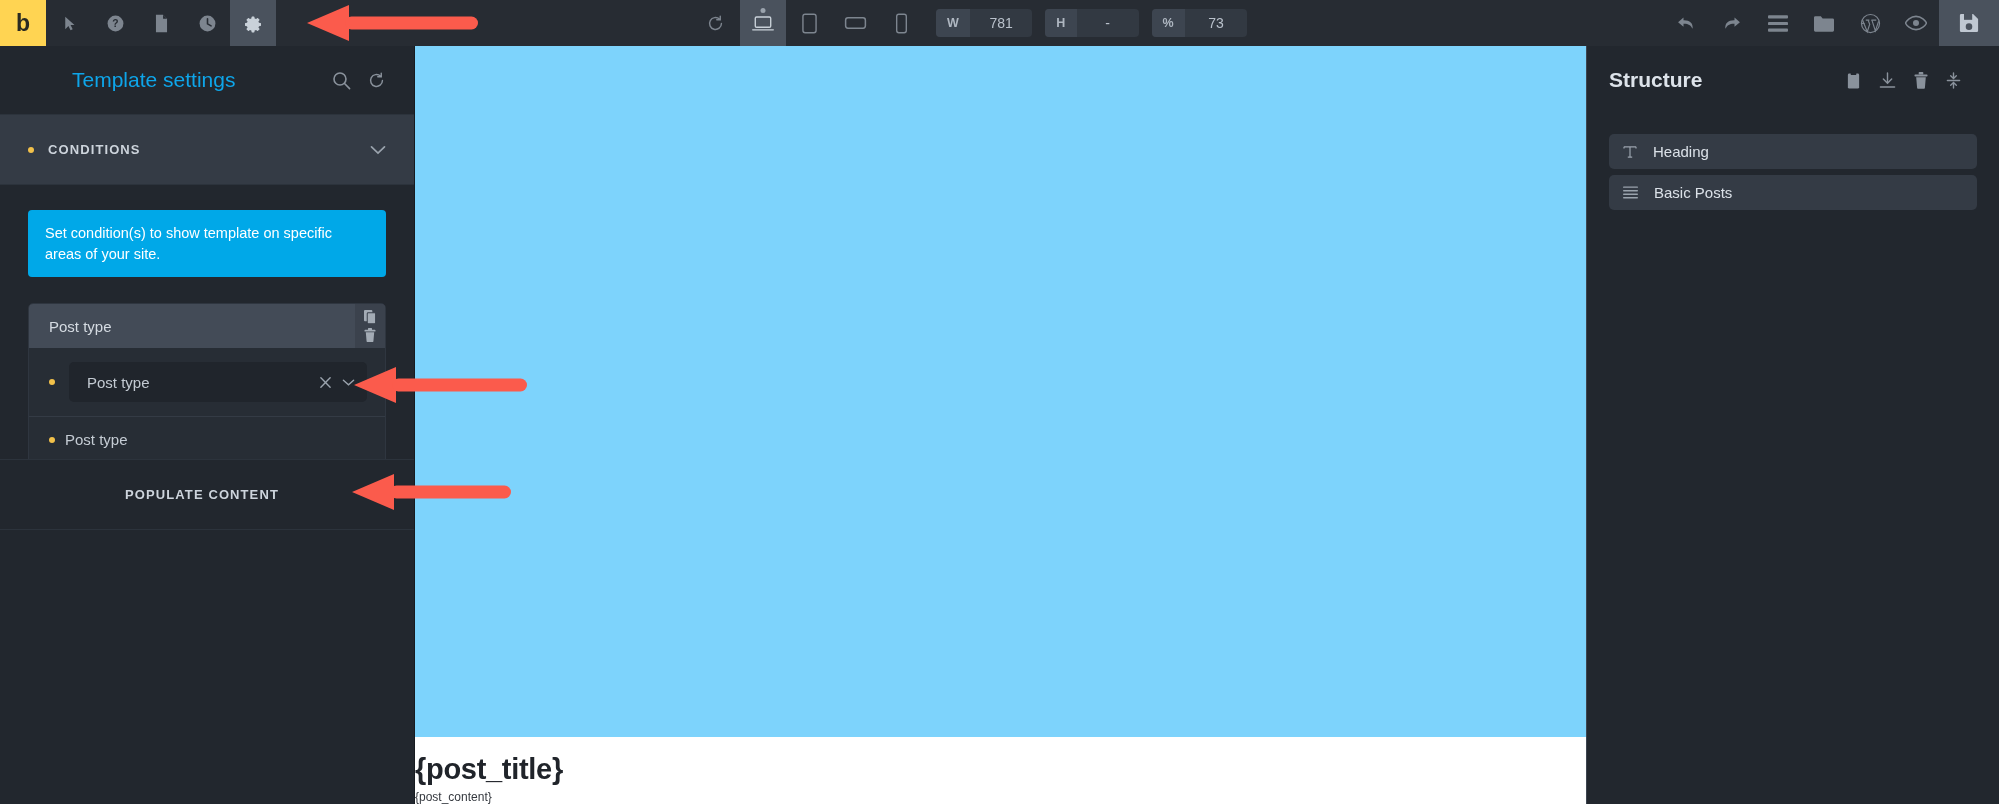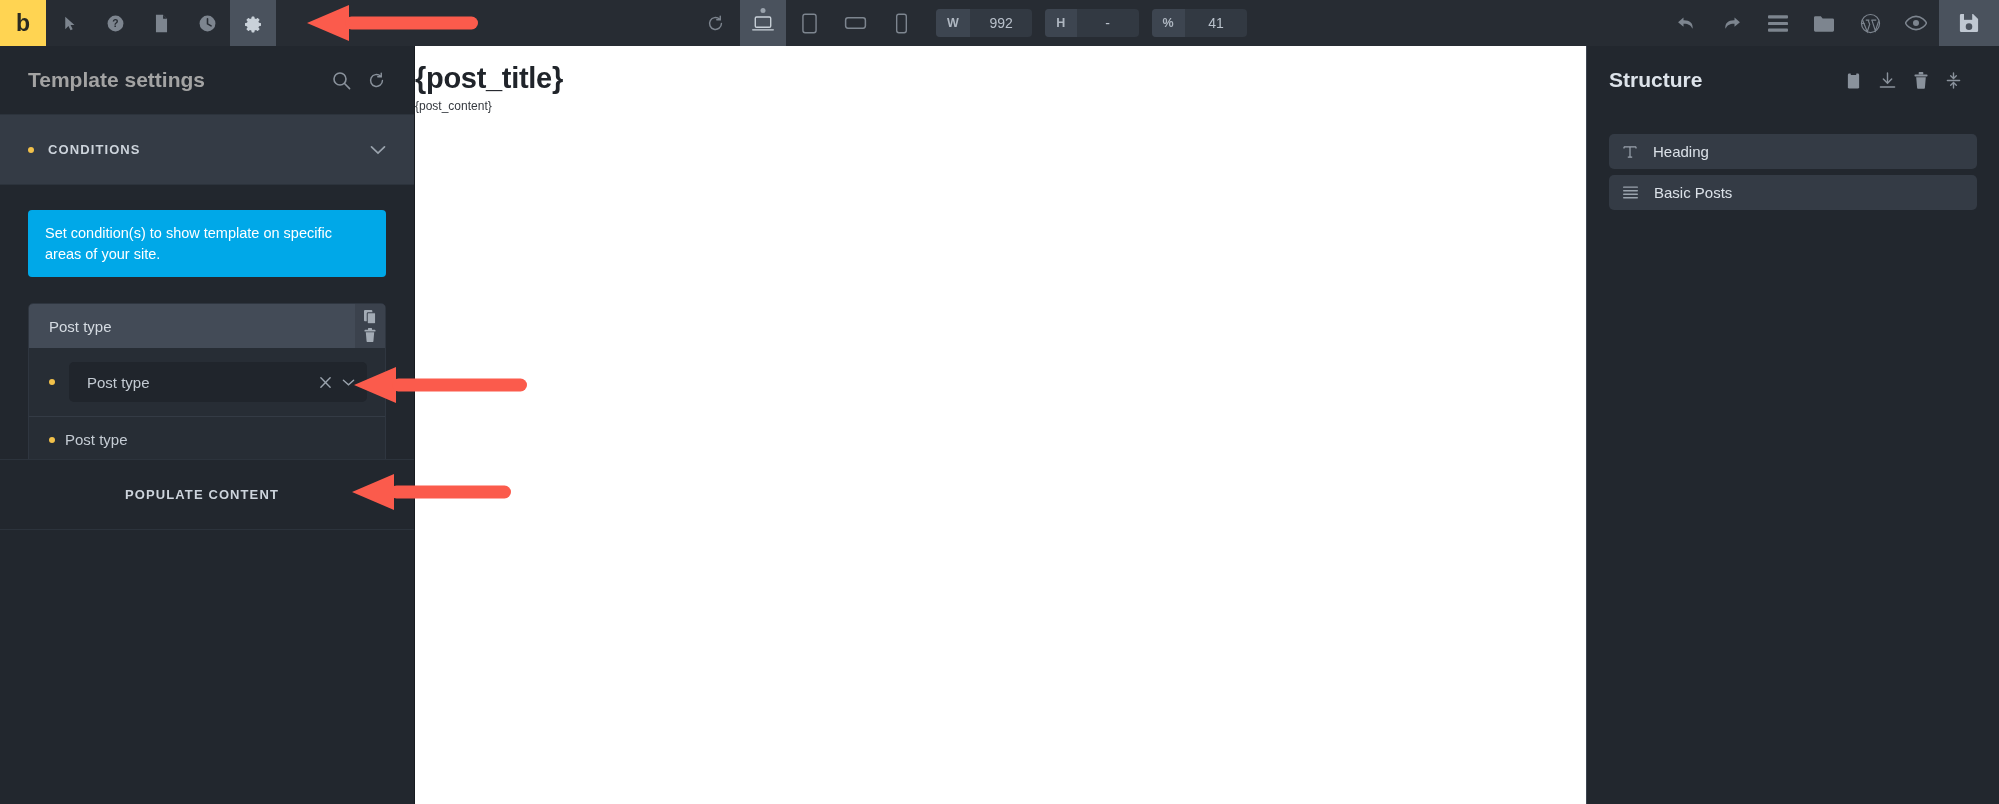--- a/index.html
+++ b/index.html
@@ -56,21 +56,21 @@
   
   .left-panel {
     width: 415px; flex: 0 0 415px; background: #22272e;
     display: flex; flex-direction: column; overflow: hidden;
     border-right: 1px solid #171b20;
   }
   .lp-header {
     height: 68px; flex: 0 0 68px; display: flex; align-items: center;
     padding: 0 28px; background: #22272e;
   }
-  .lp-title { font-size: 21px; color: #a3a3a3; font-weight: bold; flex: 1; }
+  .lp-title { font-size: 21px; color: #0ea5e9; font-weight: normal; flex: 1; margin-left: 44px; }
   .lp-hdr-icon { color: #8a929c; margin-left: 16px; cursor: pointer; display: flex; }
 
   .section-header {
     height: 71px; background: #343b45; display: flex; align-items: center;
     padding: 0 28px; border-top: 1px solid #2c333c; border-bottom: 1px solid #2c333c;
     cursor: pointer;
   }
   .section-header.plain { background: #22272e; text-align: center; }
   .dot-yellow {
     width: 6px; height: 6px; border-radius: 50%; background: #f2c14a;
@@ -124,21 +124,21 @@
     background: #20252c; border-radius: 5px; min-height: 38px;
     display: flex; align-items: center; padding: 6px 10px; cursor: text;
   }
   .tag {
     background: #48515d; border-radius: 4px; padding: 4px 8px 4px 10px;
     display: flex; align-items: center; color: #dfe4ea; font-size: 14px;
   }
   .tag .tx { color: #aab2bc; margin-left: 8px; cursor: pointer; display: flex; }
 
   
-  .canvas-area { flex: 1; background: #eab308; display: flex; min-width: 0; }
+  .canvas-area { flex: 1; background: #7dd3fc; display: flex; min-width: 0; align-items: flex-end; }
   .canvas {
     flex: 1; background: #ffffff; margin-left: 0; overflow: hidden;
     padding: 14px 0 0 0; position: relative;
   }
   .post-title {
     font-size: 29px; font-weight: bold; color: #20242a; padding: 0 0 0 0;
     margin: 2px 0 0 0; letter-spacing: -.3px;
   }
   .post-content { font-size: 12px; color: #35393f; margin-top: 4px; }
 
@@ -230,29 +230,29 @@
       <div class="tb-btn">
         <svg width="13" height="21" viewBox="0 0 14 24" fill="none" stroke="currentColor" stroke-width="1.6">
             <rect x="1.5" y="1.5" width="11" height="21" rx="2.5"></rect>
           </svg>
       </div>
     </div>
 
     <div class="dim-group">
       <div class="dim-field">
         <span class="dim-label">W</span>
-        <span class="dim-value">992</span>
+        <span class="dim-value">781</span>
       </div>
       <div class="dim-field">
         <span class="dim-label">H</span>
         <span class="dim-value">-</span>
       </div>
       <div class="dim-field">
         <span class="dim-label">%</span>
-        <span class="dim-value">41</span>
+        <span class="dim-value">73</span>
       </div>
     </div>
 
     <div class="tb-spacer"></div>
 
     <div class="tb-right">
       <div class="tb-btn">
         <svg width="20" height="20" viewBox="0 0 24 24" fill="currentColor">
             <path d="M9 5.5 L2.5 11 L9 16.5 L9 12.8 C14 12.5 17.5 14 20 19 C20.5 12 16.5 8.6 9 8.8 Z"></path>
           </svg>

